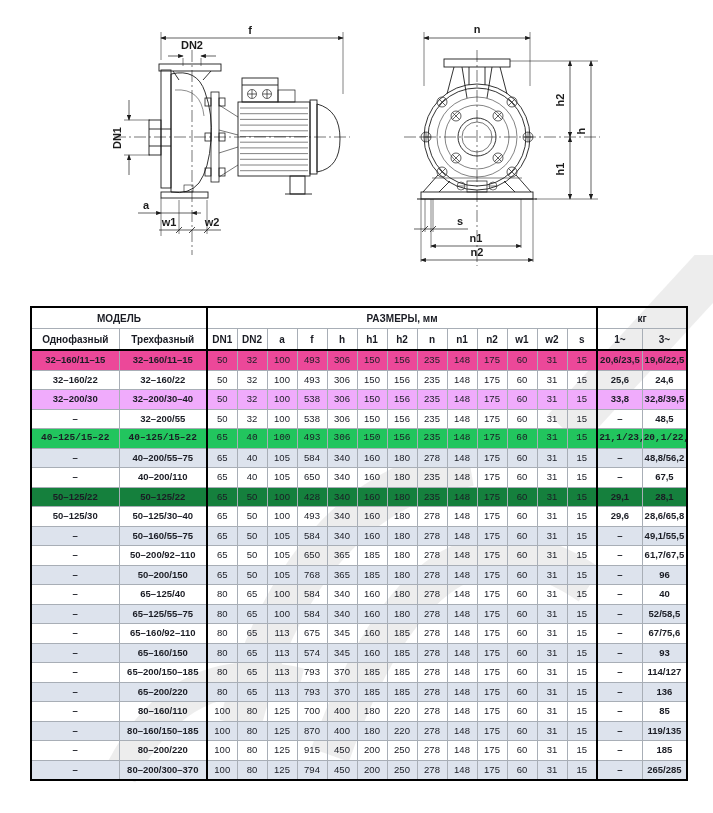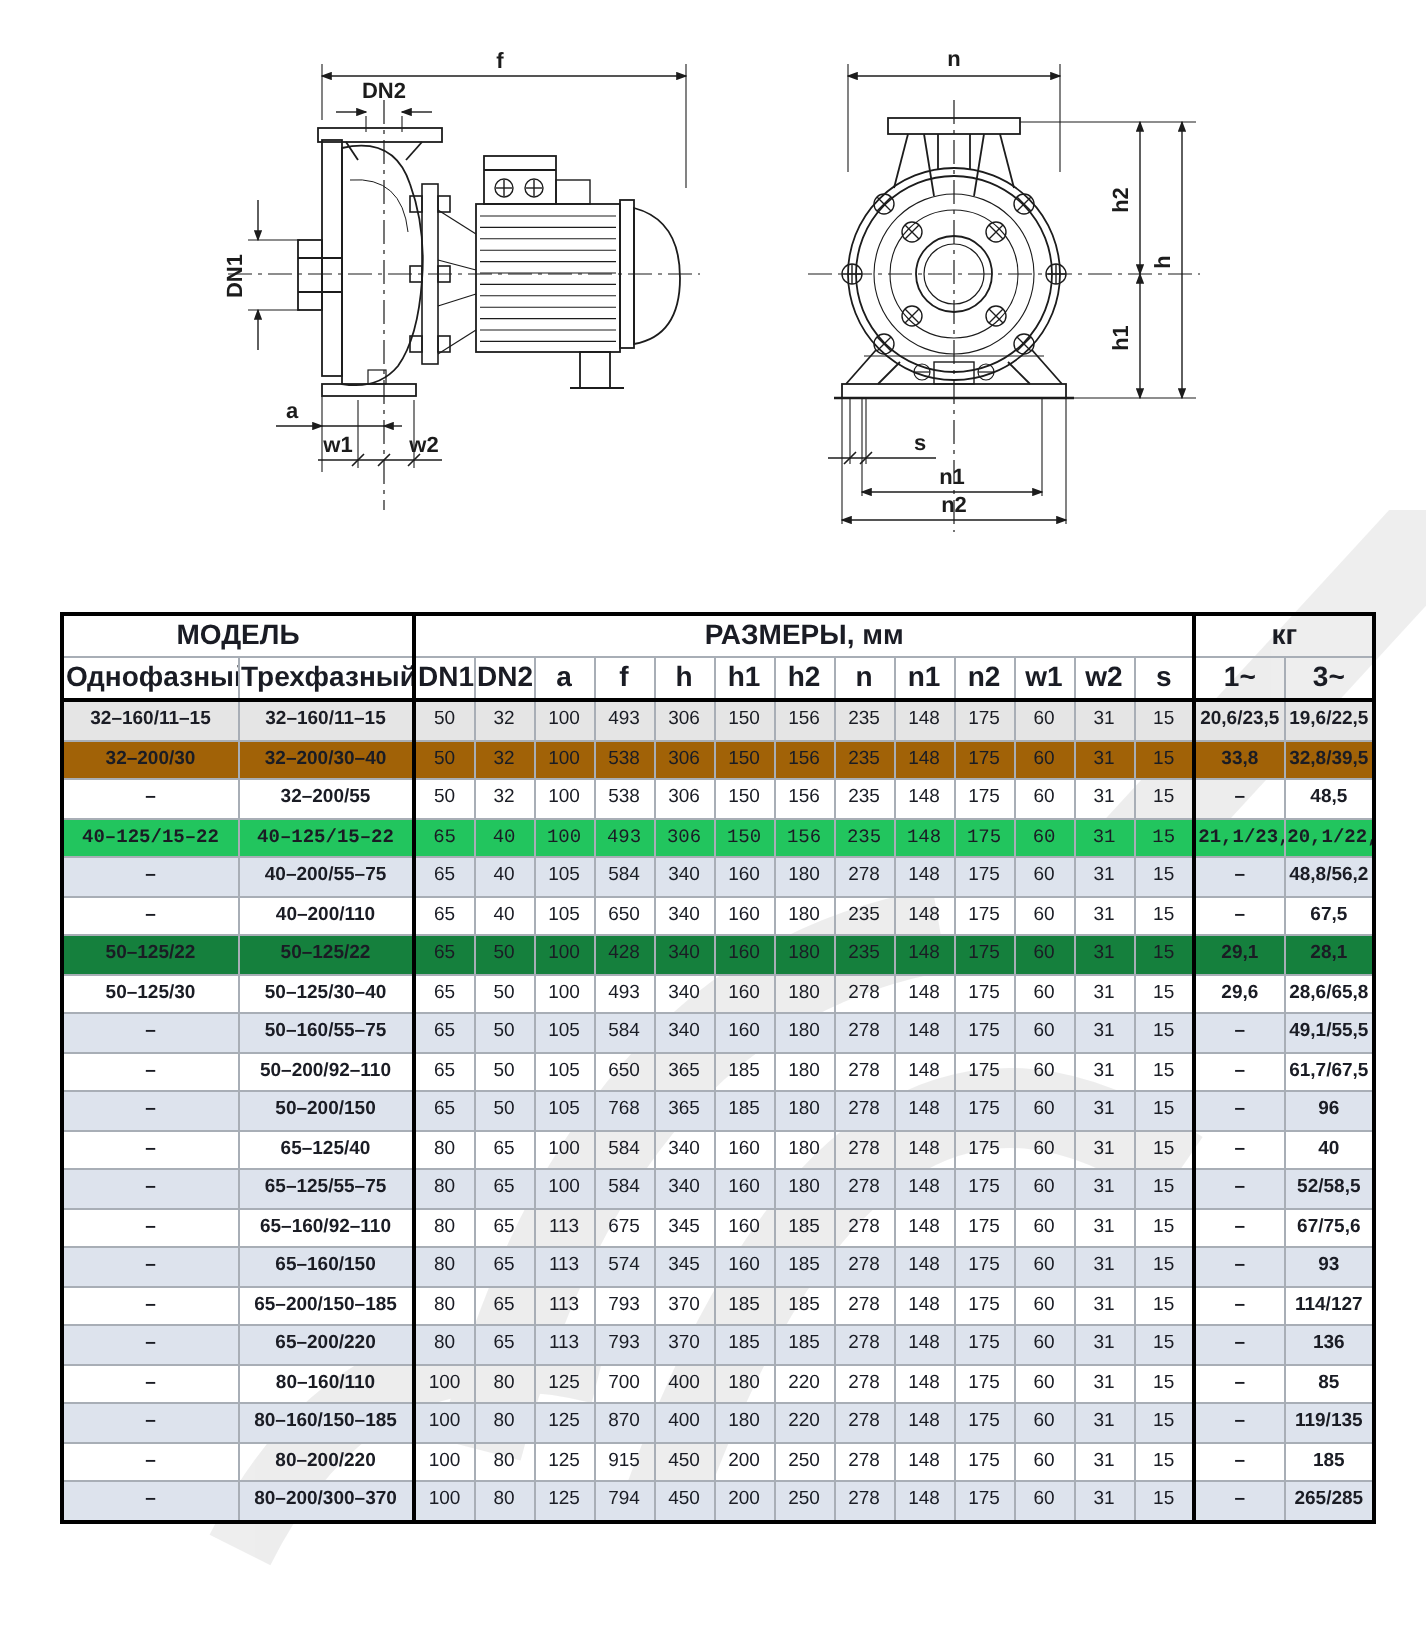--- a/index.html
+++ b/index.html
@@ -5,21 +5,21 @@
   html,body{margin:0;padding:0;}
   body{width:713px;height:813px;background:#ffffff;font-family:"Liberation Sans",sans-serif;position:relative;overflow:hidden;}
   .page{position:absolute;inset:0;background:#fff;}
   svg text{font-family:"Liberation Sans",sans-serif;}
   .diagram{position:absolute;}
   #side-view{left:100px;top:8px;}
   #front-view{left:388px;top:8px;}
   #watermark{left:0;top:255px;}
   table{position:absolute;left:30px;top:306px;width:656px;border-collapse:collapse;table-layout:fixed;border:2px solid #000;background:transparent;}
   th,td{border:1px solid #a8aeb6;text-align:center;vertical-align:middle;padding:0 1px;color:#1a1c24;line-height:1.1;overflow:hidden;white-space:nowrap;}
-  thead th{font-weight:bold;font-size:14px;height:20px;}
+  thead th{font-weight:bold;font-size:10px;height:20px;}
   thead tr.col-hdr th{border-bottom:2px solid #000;}
   tbody td{font-size:9.5px;height:18.5px;}
   .model-cell{font-weight:bold;font-size:9.5px;}
   .weight-cell{font-weight:bold;}
   .sec-left{border-left:2px solid #000 !important;}
   col.c-model{width:88px;} col.c-dim{width:30px;} col.c-kg{width:45px;}
 </style>
 </head>
 <body>
 
@@ -306,40 +306,59 @@
           <th>n1</th>
           <th>n2</th>
           <th>w1</th>
           <th>w2</th>
           <th>s</th>
           <th class="sec-left">1~</th>
           <th>3~</th>
         </tr>
     </thead>
     <tbody>
-        <tr style="background: #e5e5e5;">
+        <tr style="background: #ec4899;">
           <td class="model-cell">32–160/11–15</td>
           <td class="model-cell">32–160/11–15</td>
           <td class="sec-left">50</td>
           <td>32</td>
           <td>100</td>
           <td>493</td>
           <td>306</td>
           <td>150</td>
           <td>156</td>
           <td>235</td>
           <td>148</td>
           <td>175</td>
           <td>60</td>
           <td>31</td>
           <td>15</td>
           <td class="weight-cell sec-left">20,6/23,5</td>
           <td class="weight-cell">19,6/22,5</td>
         </tr>
-        <tr style="background: #a16207;">
+        <tr>
+          <td class="model-cell">32–160/22</td>
+          <td class="model-cell">32–160/22</td>
+          <td class="sec-left">50</td>
+          <td>32</td>
+          <td>100</td>
+          <td>493</td>
+          <td>306</td>
+          <td>150</td>
+          <td>156</td>
+          <td>235</td>
+          <td>148</td>
+          <td>175</td>
+          <td>60</td>
+          <td>31</td>
+          <td>15</td>
+          <td class="weight-cell sec-left">25,6</td>
+          <td class="weight-cell">24,6</td>
+        </tr>
+        <tr style="background: #f0abfc;">
           <td class="model-cell">32–200/30</td>
           <td class="model-cell">32–200/30–40</td>
           <td class="sec-left">50</td>
           <td>32</td>
           <td>100</td>
           <td>538</td>
           <td>306</td>
           <td>150</td>
           <td>156</td>
           <td>235</td>

